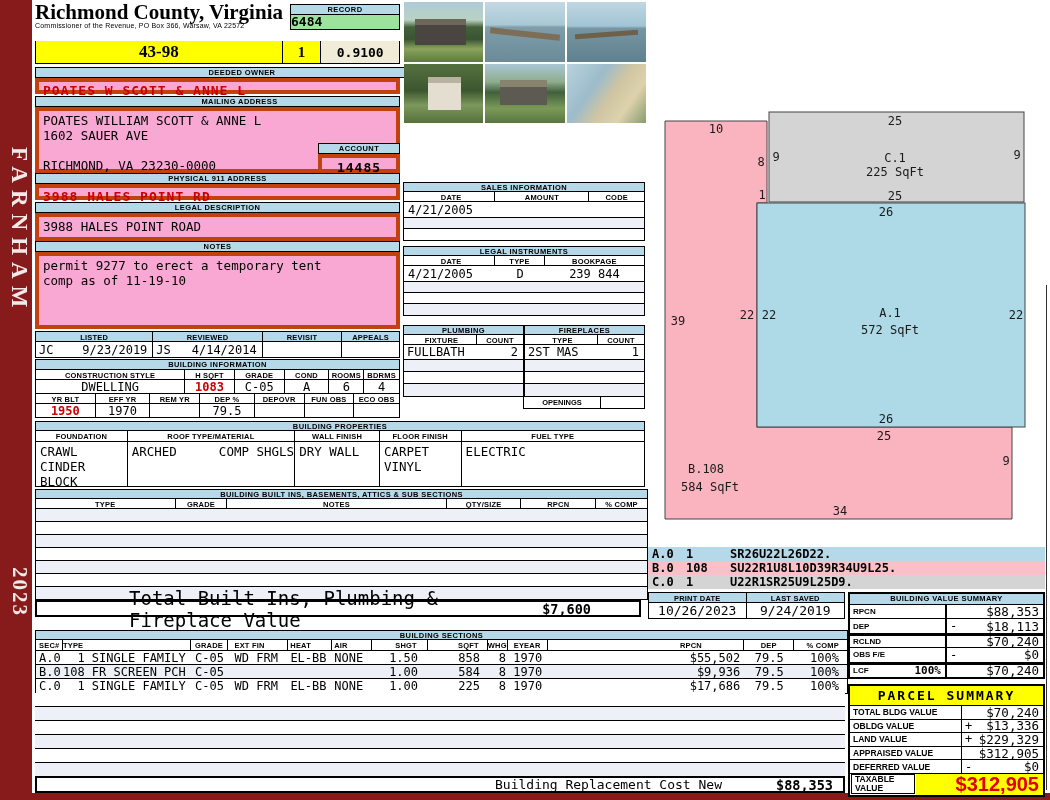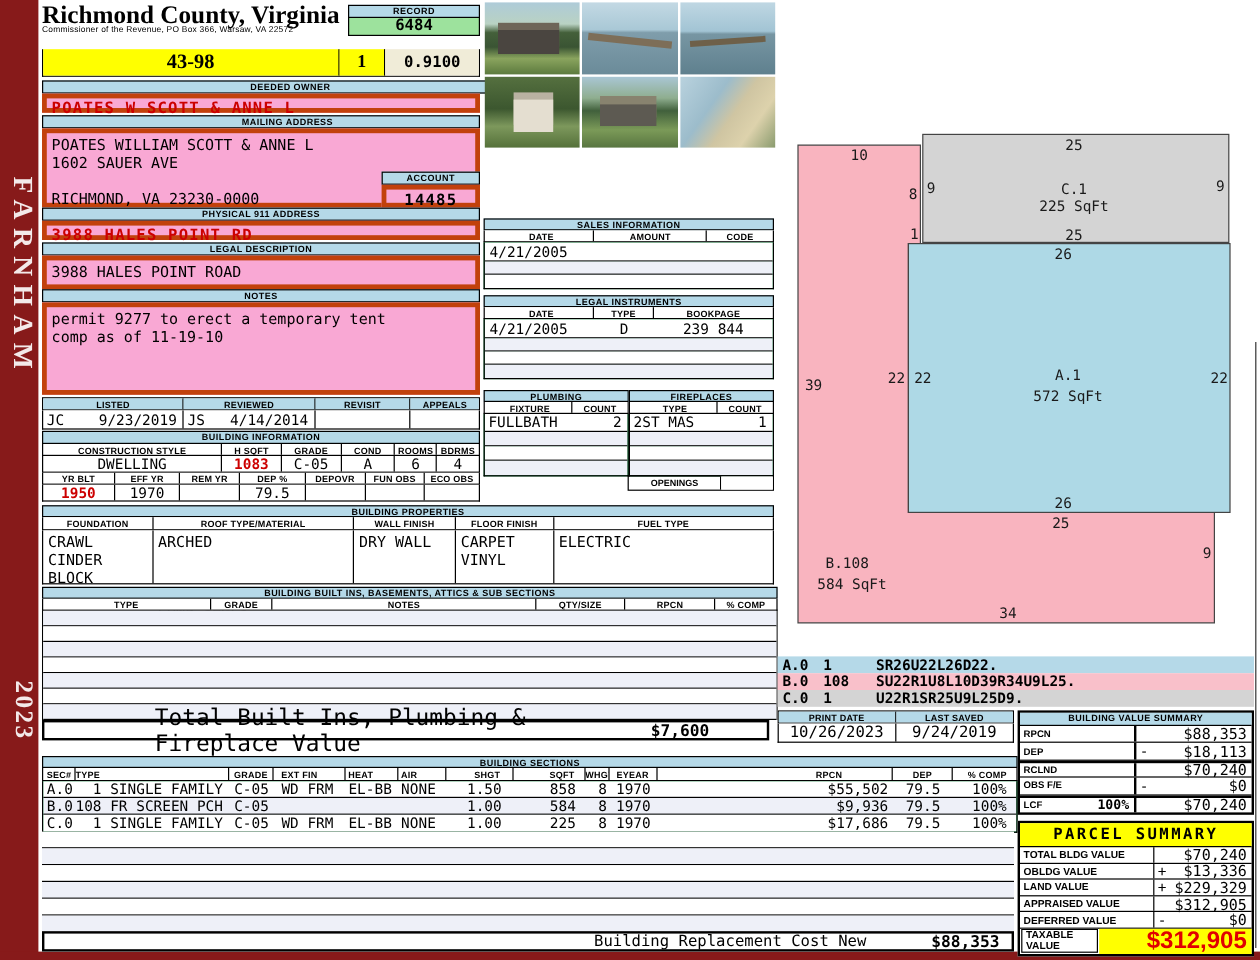--- a/index.html
+++ b/index.html
@@ -39,21 +39,21 @@
   .trow:last-child { border-bottom:none; }
   .tcell { font-family:"DejaVu Sans Mono",monospace; font-size:12px; white-space:pre; overflow:hidden; }
 
   
   #county { left:35px; top:2px; width:252px; height:30px; }
   #county .t { font-size:21px; font-weight:bold; font-family:"Liberation Serif",serif; line-height:20px; }
   #county .s { font-size:7px; letter-spacing:.2px; }
   #recordbox { left:290px; top:4px; width:110px; }
   #recordbox .bar { height:11px; }
   #recordbox .val { border:1px solid #000; border-top:none; background:#9de29d; height:15px;
-                    text-align:center; font-size:13px; font-weight:bold; line-height:14px; }
+                    font-size:13px; font-weight:bold; line-height:14px; }
   #maprow-h { left:35px; top:44px; width:365px; height:11px; }
   #maprow-v { left:35px; top:41px; width:365px; height:23px; }
   #maprow-v .vcell { font-size:13px; }
   #maprow-v .c0 { background:#ffff00; font-family:"Liberation Serif",serif; font-size:17px; font-weight:bold; }
   #maprow-v .c1 { background:#ffff00; font-family:"Liberation Serif",serif; font-size:15px; font-weight:bold; }
   #maprow-v .c2 { background:#f0ecd8; font-weight:bold; }
 
   #owner-bar { left:35px; top:67px; width:414px; height:11px; }
   #owner-val { left:35px; top:78px; width:365px; height:16px; font-size:13px; font-weight:bold;
                letter-spacing:1px; padding:1px 0 0 4px; }
@@ -157,21 +157,21 @@
 
   
   #prop-bar { left:35px; top:421px; width:610px; height:10px; }
   #prop-h { left:35px; top:431px; width:610px; height:11px; border-top:none; }
   #prop-v { left:35px; top:442px; width:610px; height:45px; align-items:stretch; }
   #prop-h .c0,#prop-v .c0{width:92px}#prop-h .c1,#prop-v .c1{width:168px}
   #prop-h .c2,#prop-v .c2{width:85px}#prop-h .c3,#prop-v .c3{width:82px}
   #prop-h .c4,#prop-v .c4{width:183px}
   #prop-v .vcell { flex-direction:column; align-items:flex-start; justify-content:flex-start;
                    padding:2px 0 0 4px; line-height:15px; font-size:12.5px; }
-  #prop-v .c1 { flex-direction:column; gap:42px; }
+  #prop-v .c1 { flex-direction:row; gap:42px; }
 
   
   #built-bar { left:35px; top:489px; width:613px; height:10px; }
   #built-h { left:35px; top:499px; width:613px; height:10px; border-top:none; }
   #built-h .c0{width:140px}#built-h .c1{width:52px}#built-h .c2{width:220px}
   #built-h .c3{width:75px}#built-h .c4{width:75px}#built-h .c5{width:51px}
   #built-empty { left:35px; top:509px; width:613px; border-left:1px solid #000; border-right:1px solid #000; }
   #built-empty .erow { height:13px; border-bottom:1px solid #000; background:#fff; }
   #built-empty .erow:nth-child(odd) { background:#eef0f8; }
   #total-row { left:35px; top:600px; width:606px; height:17px; border:2px solid #000;

